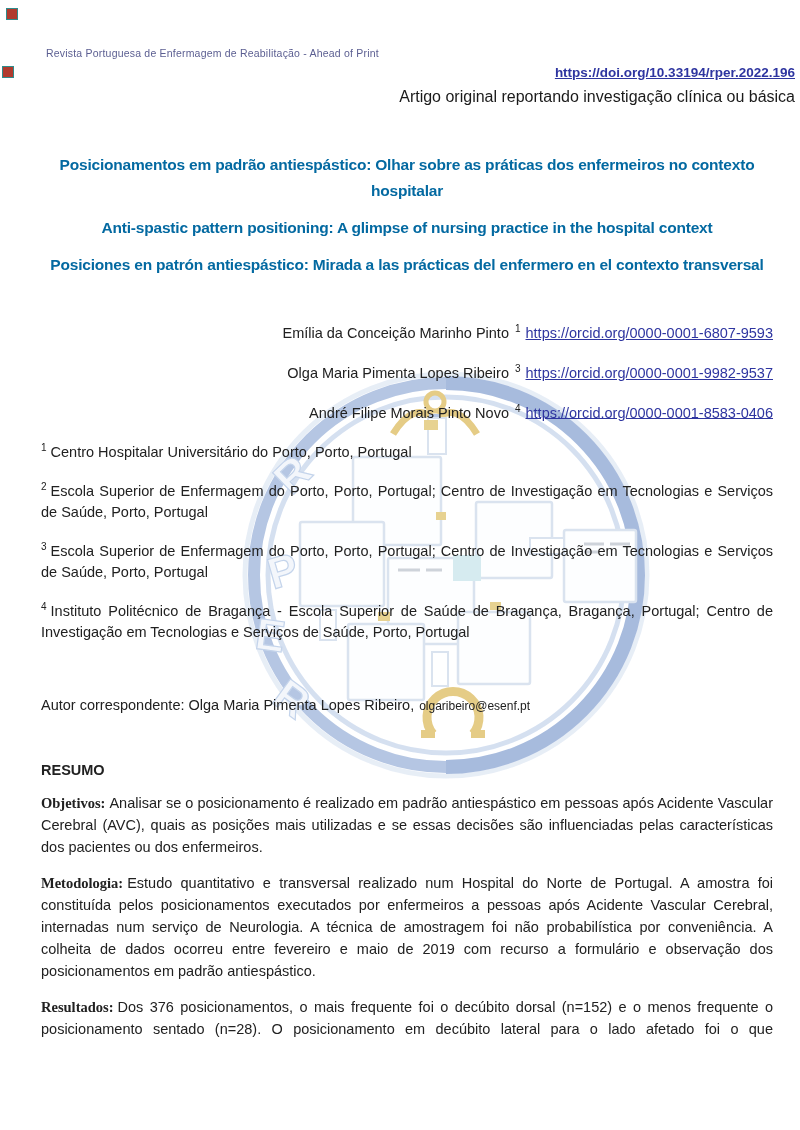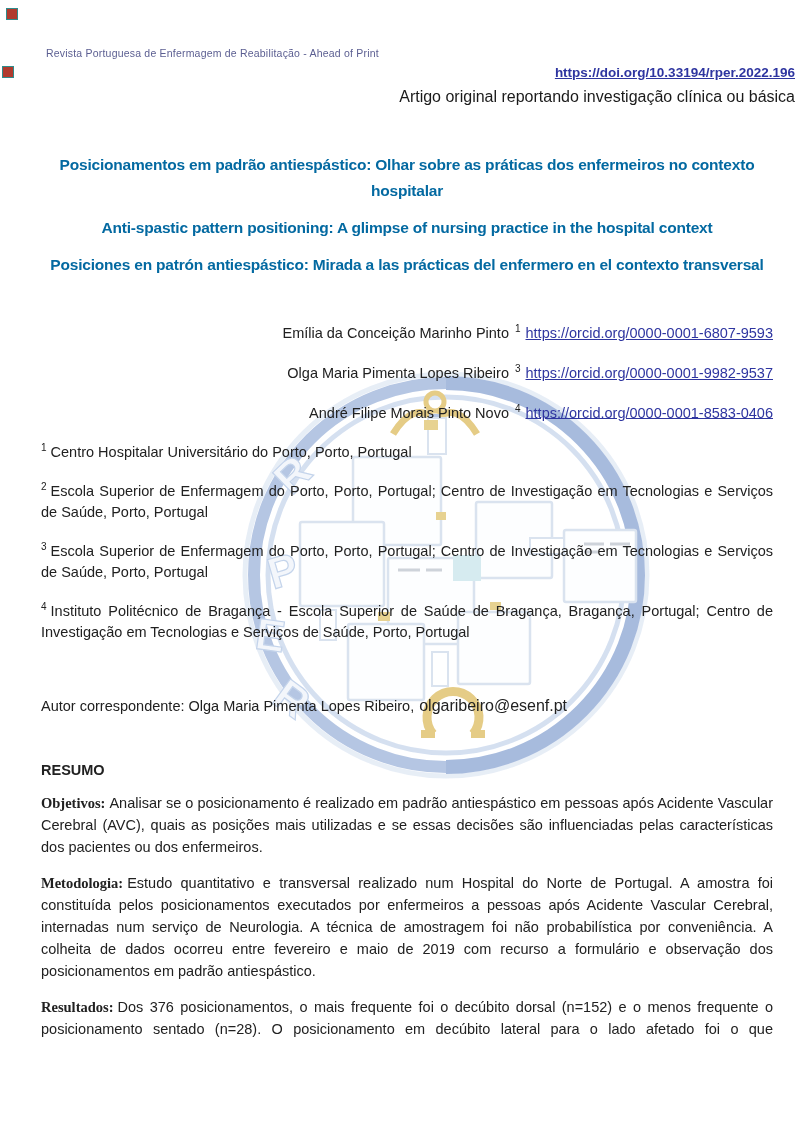--- a/index.html
+++ b/index.html
@@ -47,21 +47,21 @@
   .authors{margin-top:40px;text-align:right;}
   .author-line{line-height:22px;margin-bottom:14px;font-size:14.5px;}
   .author-line sup{font-size:10px;margin:0 5px 0 6px;color:#212121;}
   .affs{margin-top:14px;}
   .aff{
     margin:0 0 13px 0;font-size:14.5px;line-height:21px;
     text-align:justify;
   }
   .aff sup{font-size:10px;margin-right:4px;}
   .correspondence{margin-top:52px;font-size:14.5px;line-height:21px;}
-  .correspondence .email{font-size:16px;margin-left:5px;}
+  .correspondence .email{font-size:12px;margin-left:5px;}
   .abstract-heading{margin-top:45px;font-size:14.5px;font-weight:bold;}
   .para{
     margin:14px 0 0 0;font-size:14.5px;line-height:22px;
     text-align:justify;
   }
   .para b{margin-right:4px;font-family:Liberation Serif, serif;}
   .para.cut{text-align-last:justify;}
 </style>
 </head>
 <body>

